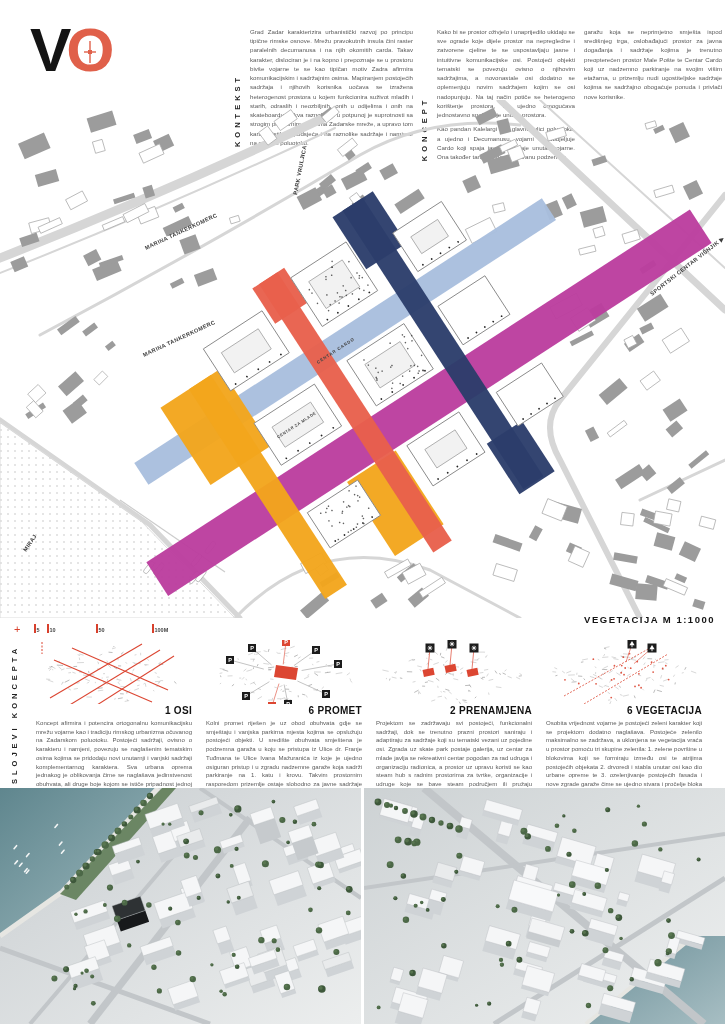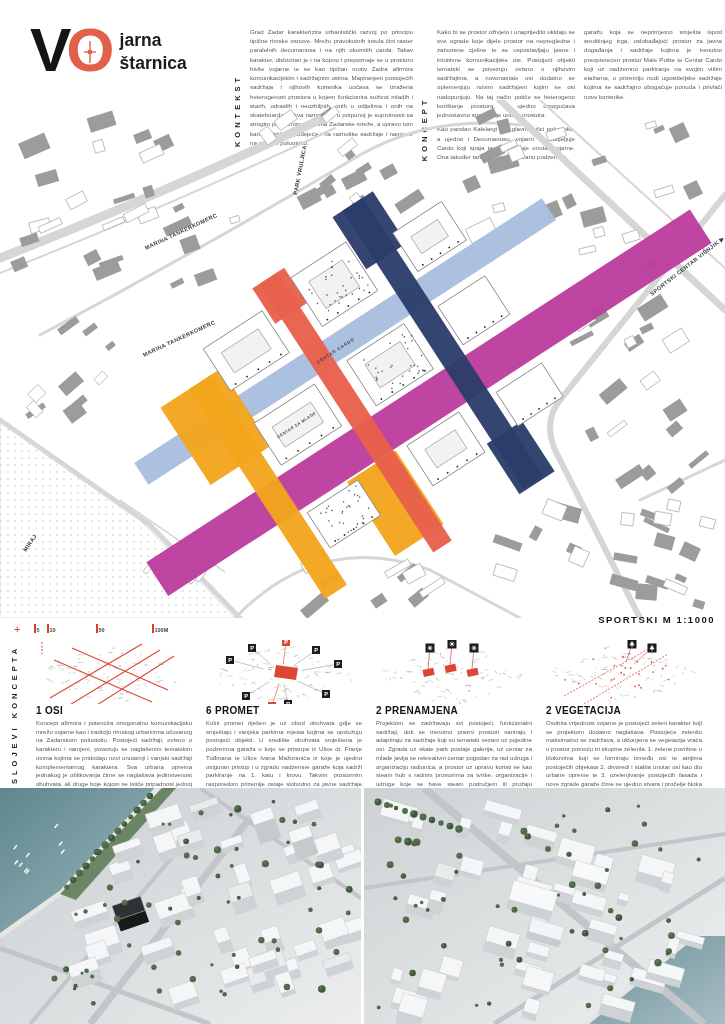--- a/index.html
+++ b/index.html
@@ -30,43 +30,39 @@
   .scalebar{position:absolute;left:14px;bottom:2px;width:160px;height:15px;}
   .sb-plus{position:absolute;left:0;top:0;color:#d8402c;font-size:11px;font-weight:400;line-height:12px;}
   .sb-tick{position:absolute;top:1px;display:flex;align-items:flex-end;}
   .sb-tick i{display:block;width:1.5px;height:9px;background:#d8402c;}
   .sb-tick b{font-size:5.5px;color:#444;margin-left:1px;font-weight:700;}
   
   .layers-row{position:absolute;top:640px;left:0;width:725px;height:148px;}
   .layers-label{position:absolute;left:10px;top:4px;height:140px;}
   .layer{position:absolute;top:0;width:156px;}
   .layer svg{display:block;}
-  .layer h3{margin:1px 0 3px 0;font-size:10px;font-weight:700;color:#111;letter-spacing:.3px;}
+  .layer h3{margin:1px 0 3px 0;font-size:10px;font-weight:700;color:#111;letter-spacing:.3px;text-align:right;}
   .layer p{margin:0;font-size:6.05px;line-height:1.44;text-align:justify;color:#5a5a5a;}
   
   .renders{position:absolute;top:788px;left:0;width:725px;height:236px;display:flex;gap:3px;background:#fff;}
 </style>
 </head>
 <body>
 
 <div class="poster">
 
   <div class="logo">
     <span class="logo-big">V</span>
     <span class="logo-big logo-o">
       <span>O</span>
       <svg class="logo-cross" width="16" height="22" viewBox="0 0 16 22">
         <line x1="8" y1="0" x2="8" y2="22" stroke="#e0604a" stroke-width="1.4"></line>
         <line x1="2" y1="11" x2="14" y2="11" stroke="#e0604a" stroke-width="1.4"></line>
         <rect x="6" y="9" width="4" height="4" fill="#e0604a"></rect>
       </svg>
-    </span>
-    <span class="logo-words">
-      <span>jarna</span>
-      <span>štarnica</span>
     </span>
   </div>
 
   <section class="hcol kontekst">
     <div class="vlabel">KONTEKST</div>
     <div class="htext">
         <p>Grad Zadar karakterizira urbanistički razvoj po principu tipične rimske osnove. Mrežu pravokutnih insula čini raster paralelnih decumanusa i na njih okomitih carda. Takav karakter, dislociran je i na kopno i prepoznaje se u prostoru bivše vojarne te se kao tipičan motiv Zadra afirmira komunikacijskim i sadržajnim osima. Mapiranjem postojećih sadržaja i njihovih korisnika uočava se izražena heterogenost prostora u kojem funkcionira suživot mladih i starih, odraslih i neozbiljnih, onih u odijelima i onih na skateboardu. Takva raznolikost u potpunoj je suprotnosti sa strogim prostornim pravilima Zadarske mreže, a upravo tom karakteristikom podsjeća i na raznolike sadržaje i namjene na samom poluotoku.</p>
       </div>
   </section>
 
@@ -396,21 +392,21 @@
           <circle cx="-73.05588440271094" cy="70.36650633532554" r="0.8" fill="#3a3a3a" fill-opacity="0.8"></circle>
           <text x="-30" y="-53" font-size="4.3" font-weight="bold" fill="#444" letter-spacing="0.8" font-family="Liberation Sans,sans-serif">CENTAR CARDO</text>
           <text x="-104" y="-12" font-size="4" font-weight="bold" fill="#444" letter-spacing="0.5" font-family="Liberation Sans,sans-serif">CENTAR ZA MLADE</text>
         </g>
         <text transform="translate(297,95) rotate(-79)" font-size="5.6" font-weight="bold" fill="#3c3c3c" letter-spacing="0.4" font-family="Liberation Sans,sans-serif">PARK VRULJICA</text>
         <text transform="translate(146,150) rotate(-25)" font-size="5.6" font-weight="bold" fill="#3c3c3c" letter-spacing="0.4" font-family="Liberation Sans,sans-serif">MARINA TANKERKOMERC</text>
         <text transform="translate(144,257) rotate(-25)" font-size="5.6" font-weight="bold" fill="#3c3c3c" letter-spacing="0.4" font-family="Liberation Sans,sans-serif">MARINA TANKERKOMERC</text>
         <text transform="translate(652,196) rotate(-38)" font-size="5.6" font-weight="bold" fill="#3c3c3c" letter-spacing="0.4" font-family="Liberation Sans,sans-serif">SPORTSKI CENTAR VIŠNJIK ▶</text>
         <text transform="translate(26,452) rotate(-55)" font-size="5.6" font-weight="bold" fill="#3c3c3c" letter-spacing="0.4" font-family="Liberation Sans,sans-serif">MIRAJ</text>
       </svg>
-    <div class="map-caption">SPORTSKI M 1:1000</div>
+    <div class="map-caption">VEGETACIJA M 1:1000</div>
     <div class="scalebar">
       <span class="sb-plus">+</span>
       <span class="sb-tick" style="left:20px">
           <i></i>
           <b>5</b>
         </span>
       <span class="sb-tick" style="left:33px">
           <i></i>
           <b>10</b>
         </span>
@@ -884,21 +880,21 @@
             <line x1="10" y1="-30" x2="4" y2="-12" stroke="#dc4632" stroke-width="0.6"></line>
             <rect x="5.5" y="-34.5" width="9" height="9" fill="#1c1c1c"></rect>
             <polygon points="10,-33 7.4,-28.8 12.6,-28.8" fill="#fff"></polygon>
             <line x1="10" y1="-29" x2="10" y2="-26.8" stroke="#fff" stroke-width="0.9"></line>
             <line x1="30" y1="-26" x2="12" y2="-10.4" stroke="#dc4632" stroke-width="0.6"></line>
             <rect x="25.5" y="-30.5" width="9" height="9" fill="#1c1c1c"></rect>
             <polygon points="30,-29 27.4,-24.8 32.6,-24.8" fill="#fff"></polygon>
             <line x1="30" y1="-25" x2="30" y2="-22.8" stroke="#fff" stroke-width="0.9"></line>
           </g>
         </svg>
-      <h3>2 VEGETACIJA</h3>
+      <h3>6 VEGETACIJA</h3>
       <p>Osobita vrijednost vojarne je postojeći zeleni karakter koji se projektom dodatno naglašava. Postojeće zelenilo maksimalno se zadržava, a uklonjena se vegetacija vraća u prostor pomoću tri skupine zelenila: 1. zelene površine u blokovima koji se formiraju između osi te atrijima postojećih objekata 2. drvoredi i stabla unutar osi kao dio urbane opreme te 3. ozelenjivanje postojećih fasada i nove zgrade garaže čime se ujedno stvara i pročelje bloka prema okolnim prometnicama.</p>
     </div>
   </div>
 
   <div class="renders">
     <svg id="render-left" width="361" height="236" viewBox="0 0 361 236">
         <defs>
           <linearGradient id="gL" x1="0" y1="0" x2="1" y2="1">
             <stop offset="0" stop-color="#c9ced1"></stop>
             <stop offset="1" stop-color="#eceeee"></stop>

